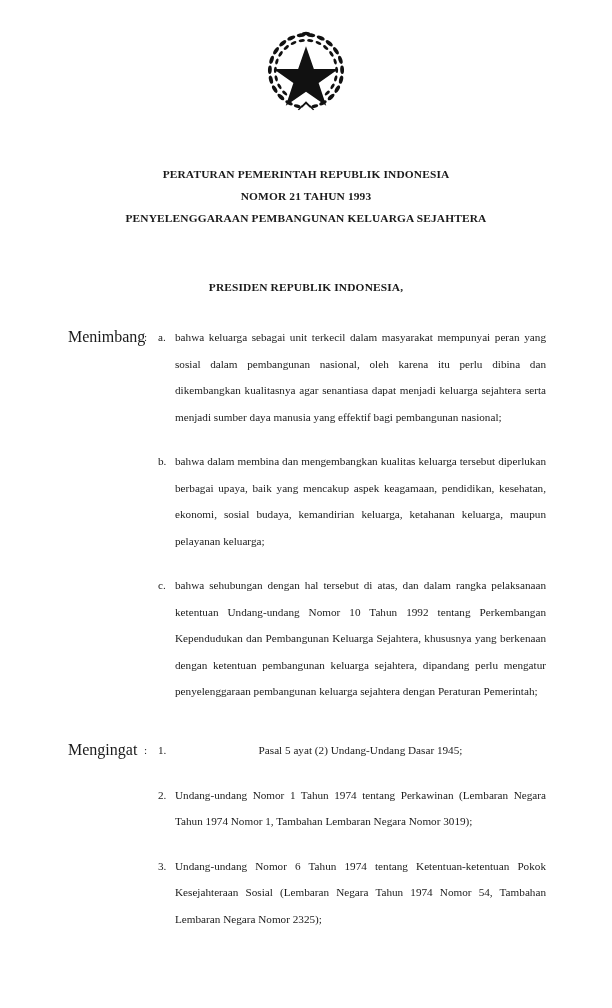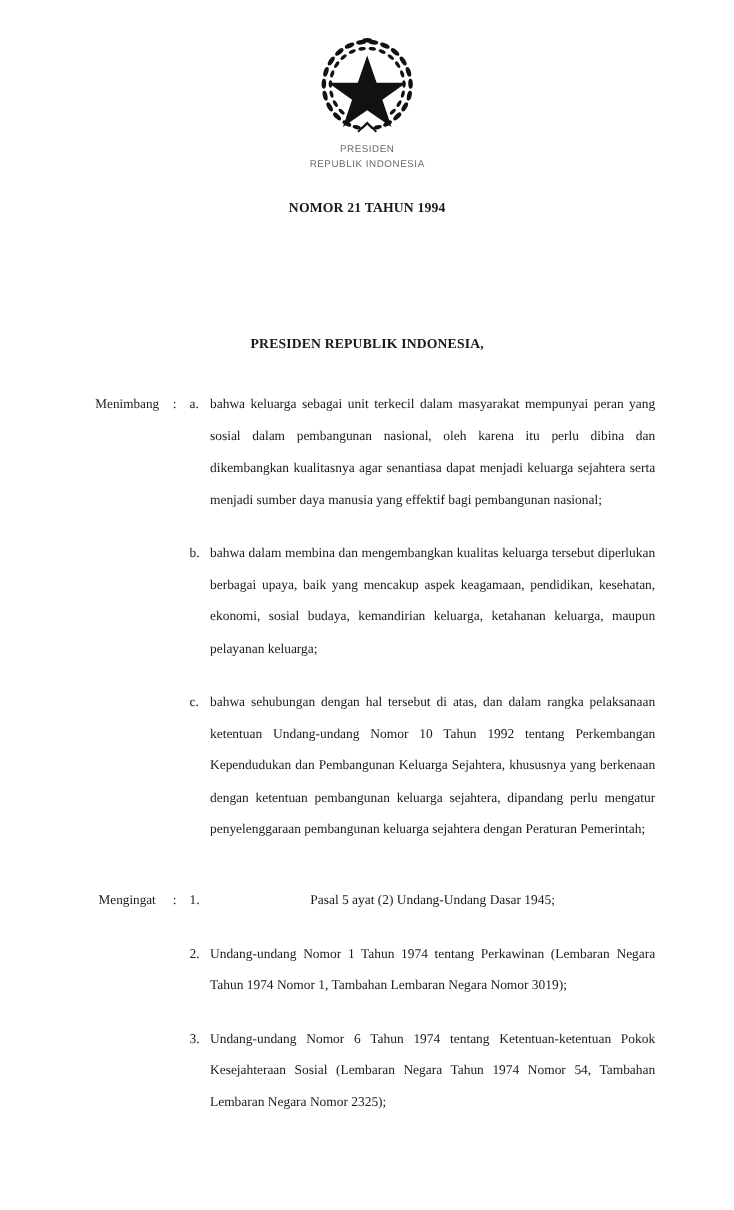--- a/index.html
+++ b/index.html
@@ -80,23 +80,22 @@
   #mengingat-section { top: 737px; }
 
   .clause-row {
     display: flex;
     align-items: flex-start;
   }
 
   .label-col {
     width: 76px;
     flex: 0 0 76px;
-    font-size: 11px;
+    font-size: 16px;
     line-height: 26.5px;
-    text-align: center;
   }
   .colon-col {
     width: 14px;
     flex: 0 0 14px;
     font-size: 11.2px;
     line-height: 26.5px;
   }
   .items-col {
     flex: 1 1 auto;
     min-width: 0;
@@ -230,28 +229,26 @@
           </g>
       </g>
 
       <path d="M44 86 L50 80 L56 86 L54 87 L50 83 L46 87 Z"></path>
       <path d="M41 89 L45.5 84.5 L46.8 85.6 L42.3 90 Z"></path>
       <path d="M59 89 L54.5 84.5 L53.2 85.6 L57.7 90 Z"></path>
 
       <polygon points="50,20 58.6,44.8 85.5,44.8 63.8,60.2 72.1,85 50,69.8 27.9,85 36.2,60.2 14.5,44.8 41.4,44.8"></polygon>
     </g>
   </svg>
-  <div class="emblem-caption">
-    <div>PRESIDEN</div>
-    <div>REPUBLIK INDONESIA</div>
-  </div>
 </div>
 
 <div class="title-block">
-  <div class="title-line">NOMOR 21 TAHUN 1994</div>
+  <div class="title-line">PERATURAN PEMERINTAH REPUBLIK INDONESIA</div>
+  <div class="title-line">NOMOR 21 TAHUN 1993</div>
+  <div class="title-line">PENYELENGGARAAN PEMBANGUNAN KELUARGA SEJAHTERA</div>
 </div>
 
 <div class="subtitle-block">
   <div class="subtitle-line">PRESIDEN REPUBLIK INDONESIA,</div>
 </div>
 
 <div class="section" id="menimbang-section">
   <div class="clause-row">
     <div class="label-col">Menimbang</div>
     <div class="colon-col">:</div>

